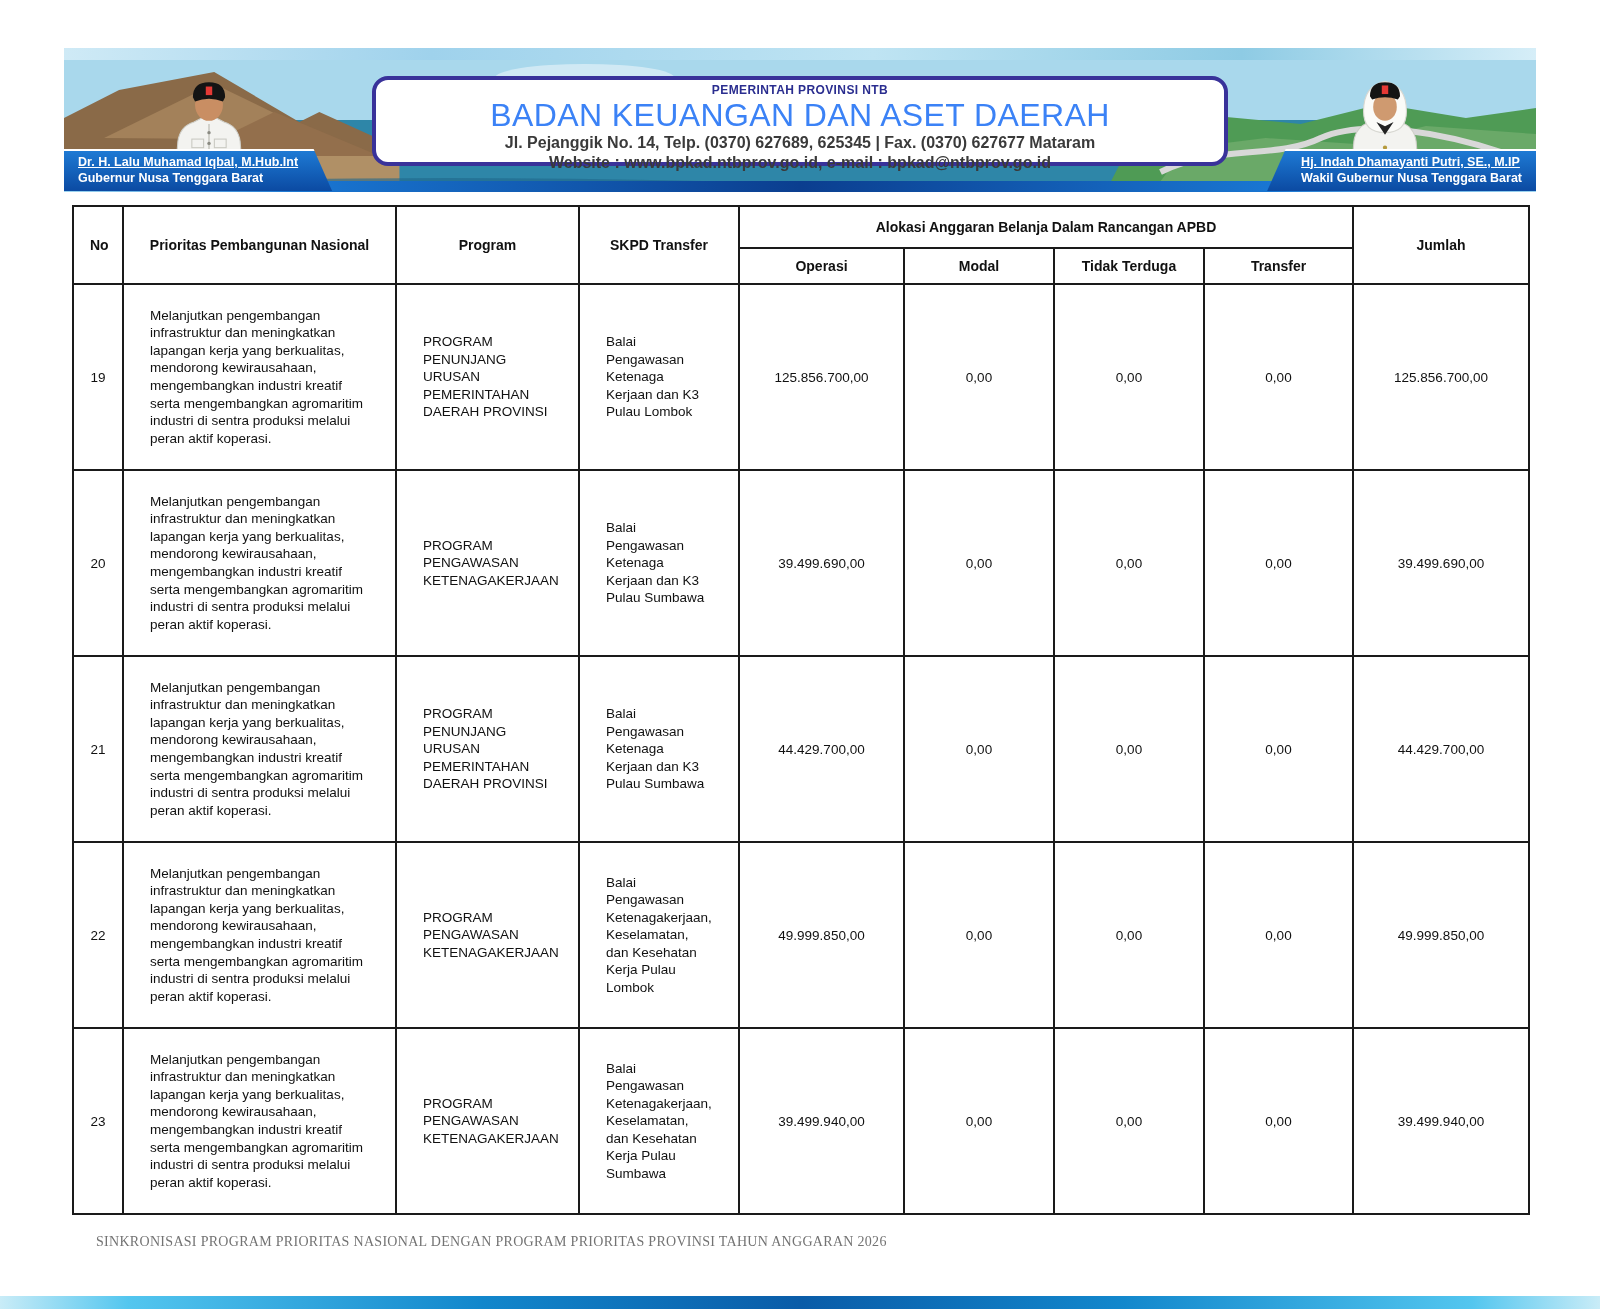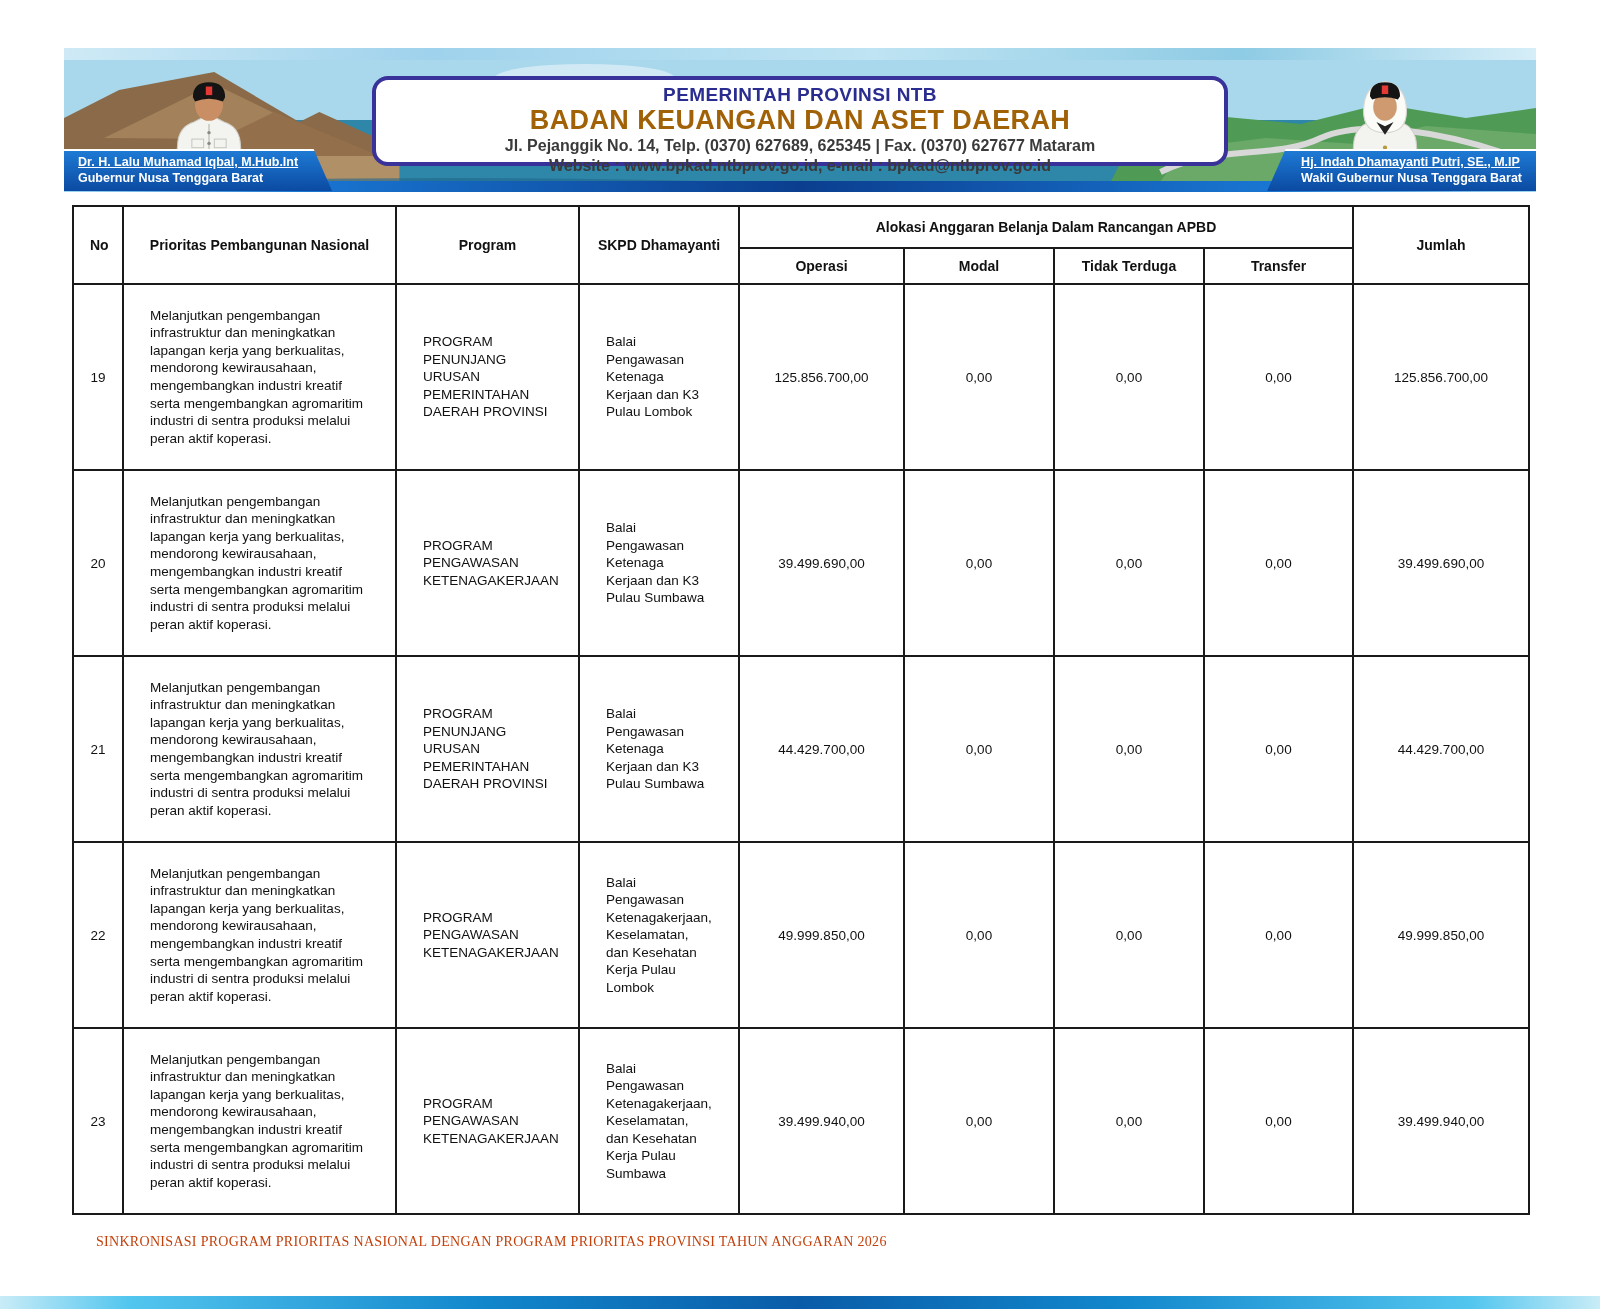--- a/index.html
+++ b/index.html
@@ -24,39 +24,39 @@
   .plate { position:absolute; bottom:1px; color:#fff; font-weight:bold; font-size:12.5px;
     line-height:1.3; padding:3px 14px 5px; background:linear-gradient(180deg,#1e7ad4,#0b4aa2);
     border-top:2px solid #fff; z-index:3; }
   .plate-left  { left:0;  clip-path:polygon(0 0,93% 0,100% 100%,0 100%); padding-right:34px; }
   .plate-right { right:0; clip-path:polygon(7% 0,100% 0,100% 100%,0 100%); padding-left:34px; text-align:left; }
   .plate .p-name { text-decoration:underline; display:block; }
 
   .center-panel { position:absolute; left:308px; right:308px; top:16px; bottom:26px;
     background:#fff; border:4px solid #39329a; border-radius:16px; text-align:center;
     padding-top:4px; z-index:2; }
-  .cp-line1 { font-size:19px; font-weight:bold; color:#2a2d8f; letter-spacing:.4px; line-height:1.15; }
-  .cp-line2 { font-size:27px; font-weight:bold; color:#a16207; letter-spacing:.4px; line-height:1.1; }
+  .cp-line1 { font-size:12px; font-weight:bold; color:#2a2d8f; letter-spacing:.4px; line-height:1.15; }
+  .cp-line2 { font-size:32px; font-weight:normal; color:#3b82f6; letter-spacing:.4px; line-height:1.1; }
   .cp-line3, .cp-line4 { font-size:16px; font-weight:bold; color:#3a3a3a; line-height:1.25; }
 
   
   .table-wrap { position:absolute; left:72px; top:205px; width:1456px; }
   table { border-collapse:collapse; width:100%; table-layout:fixed; color:#111; }
   th, td { border:2px solid #1a1a1a; }
   th { font-weight:bold; font-size:14px; text-align:center; vertical-align:middle; padding:5px 16px; background:#fff; }
   tr.hdr1 { height:42px; } tr.hdr2 { height:36px; }
   td { font-size:13.5px; }
   td.c-no   { text-align:center; vertical-align:middle; }
   td.c-text { text-align:left; vertical-align:middle; padding:12px 26px; line-height:1.3; }
   td.c-num  { text-align:center; vertical-align:middle; padding:8px 12px; }
   tr.data-row { height:186px; }
 
   
   .caption { position:absolute; left:96px; top:1234px; font-family:"Liberation Serif", serif;
-    font-size:14px; letter-spacing:.3px; color:#c2410c; white-space:nowrap; }
+    font-size:14px; letter-spacing:.3px; color:#737373; white-space:nowrap; }
   .bottom-strip { position:absolute; left:0; right:0; bottom:0; height:13px;
     background:linear-gradient(90deg,#c9ecf7 0%,#53c6ef 8%,#1287cc 30%,#0a5ca8 50%,#1287cc 70%,#53c6ef 92%,#c9ecf7 100%); }
 </style>
 </head>
 <body>
 
 <div class="page">
 
   <div class="banner-wrap">
     <div class="sky-strip"></div>
@@ -134,21 +134,21 @@
           <col style="width:150px">
           <col style="width:150px">
           <col style="width:149px">
         <col style="width:176px">
       </colgroup>
       <thead>
         <tr class="hdr1">
           <th rowspan="2">No</th>
           <th rowspan="2">Prioritas Pembangunan Nasional</th>
           <th rowspan="2">Program</th>
-          <th rowspan="2">SKPD Dhamayanti</th>
+          <th rowspan="2">SKPD Transfer</th>
           <th colspan="4">Alokasi Anggaran Belanja Dalam Rancangan APBD</th>
           <th rowspan="2">Jumlah</th>
         </tr>
         <tr class="hdr2">
           <th>Operasi</th>
           <th>Modal</th>
           <th>Tidak Terduga</th>
           <th>Transfer</th>
         </tr>
       </thead>

